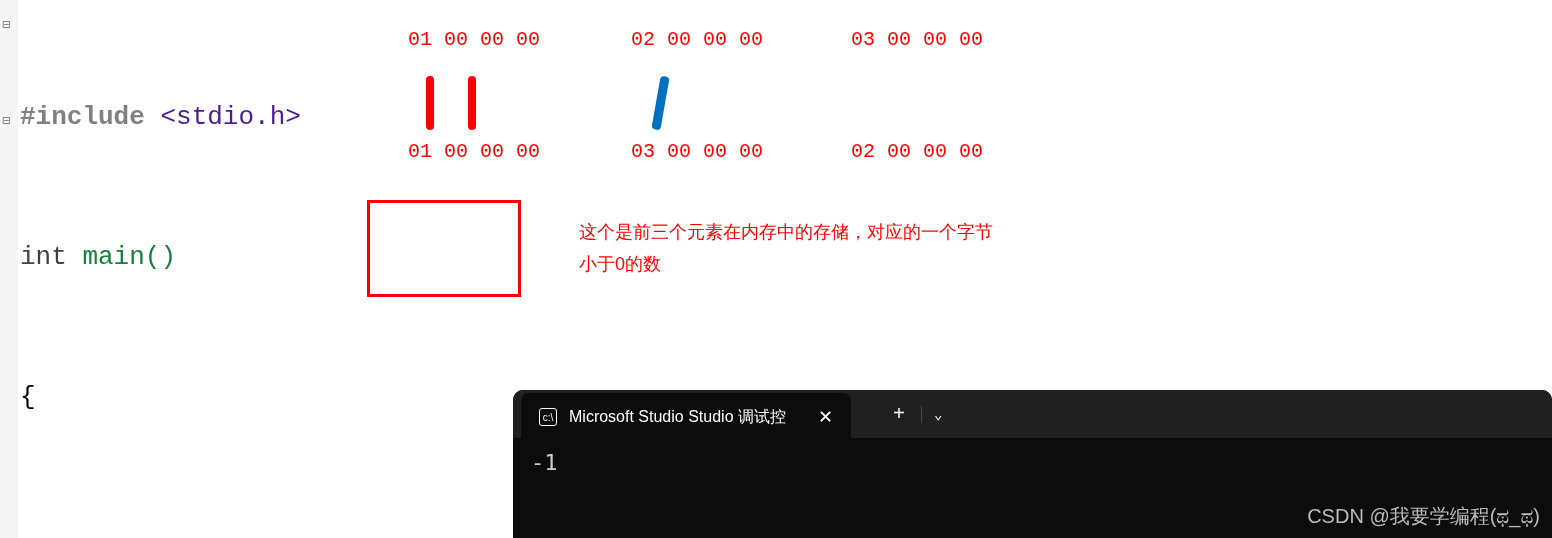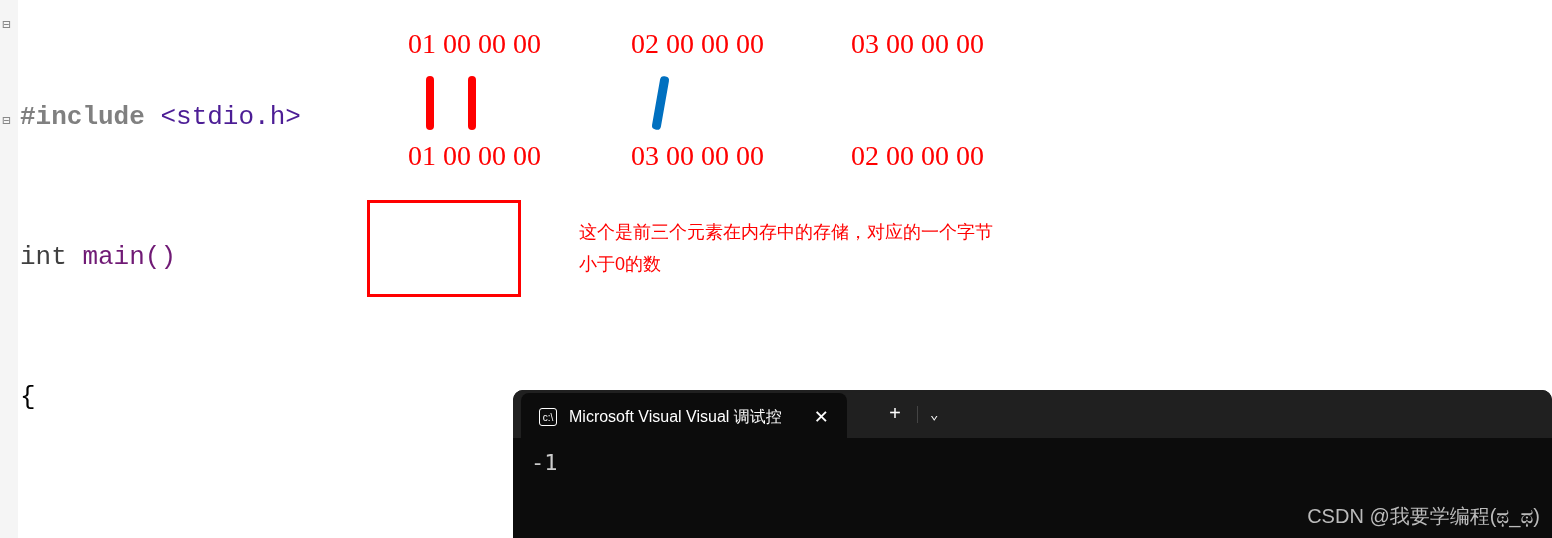--- a/index.html
+++ b/index.html
@@ -45,43 +45,43 @@
       color: #808080;
       font-weight: bold;
     }
     .include-path {
       color: #4c1d95;
     }
     .keyword {
       color: #404040;
     }
     .func {
-      color: #701a75;
+      color: #15803d;
       margin-top: 30px;
     }
     .brace {
       color: #000000;
     }
     .red-box {
       position: absolute;
       border: 3px solid #ff0000;
       pointer-events: none;
     }
     .annotation {
       position: absolute;
       color: #ff0000;
       font-family: "SimSun", "Microsoft YaHei", sans-serif;
       font-size: 18px;
       line-height: 1.8;
     }
     .memory-text {
       position: absolute;
       color: #ff0000;
-      font-family: Liberation Serif, serif;
-      font-size: 28px;
+      font-family: Liberation Mono, monospace;
+      font-size: 20px;
     }
     .stroke-red {
       position: absolute;
       background: #ff0000;
       border-radius: 4px;
     }
     .stroke-blue {
       position: absolute;
       background: #0070c0;
       border-radius: 4px;
@@ -200,21 +200,21 @@
 
 <div class="annotation" style="left:579px; top:216px;">
   <div>这个是前三个元素在内存中的存储，对应的一个字节</div>
   <div>小于0的数</div>
 </div>
 
 <div class="terminal-window">
   <div class="terminal-tabbar">
     <div class="terminal-tab">
       <span class="terminal-icon">c:\</span>
-      <span>Microsoft Visual Visual 调试控</span>
+      <span>Microsoft Studio Studio 调试控</span>
       <span class="tab-close">✕</span>
     </div>
     <span class="tab-new">+</span>
     <span class="tab-dropdown">⌄</span>
   </div>
   <div class="terminal-body">-1</div>
 </div>
 
 <div class="watermark">CSDN @我要学编程(ಥ_ಥ)</div>
 

